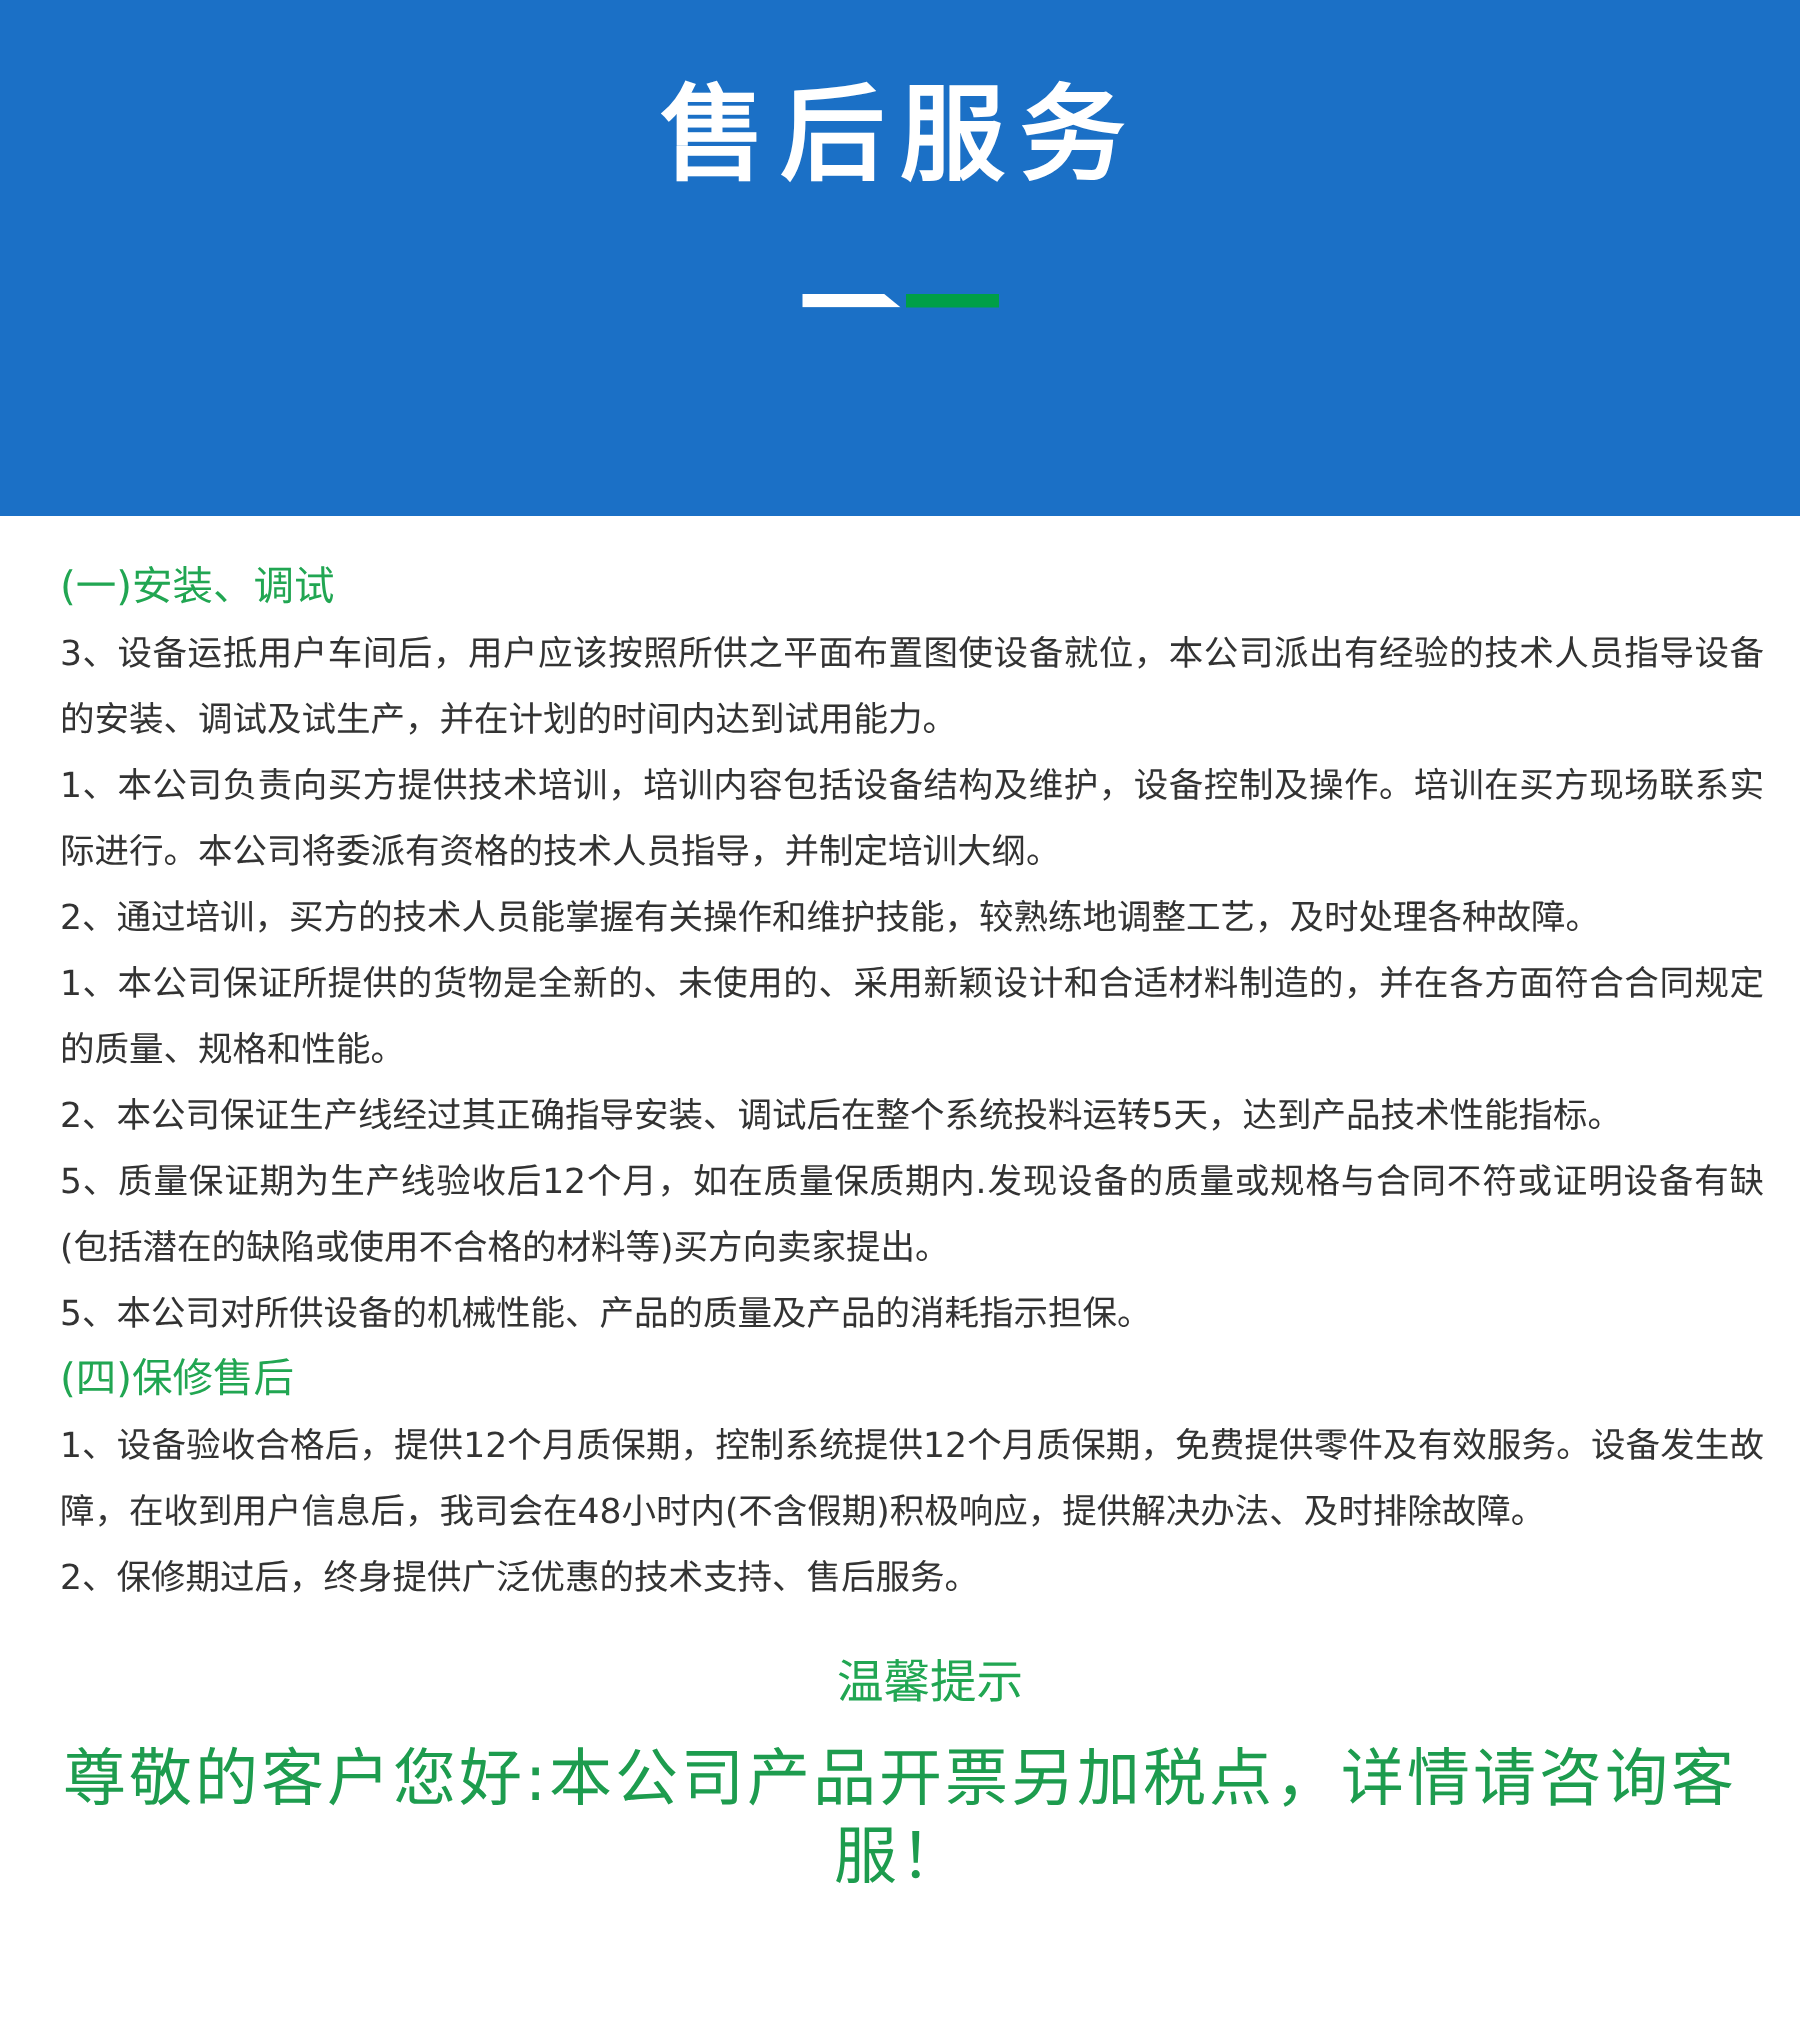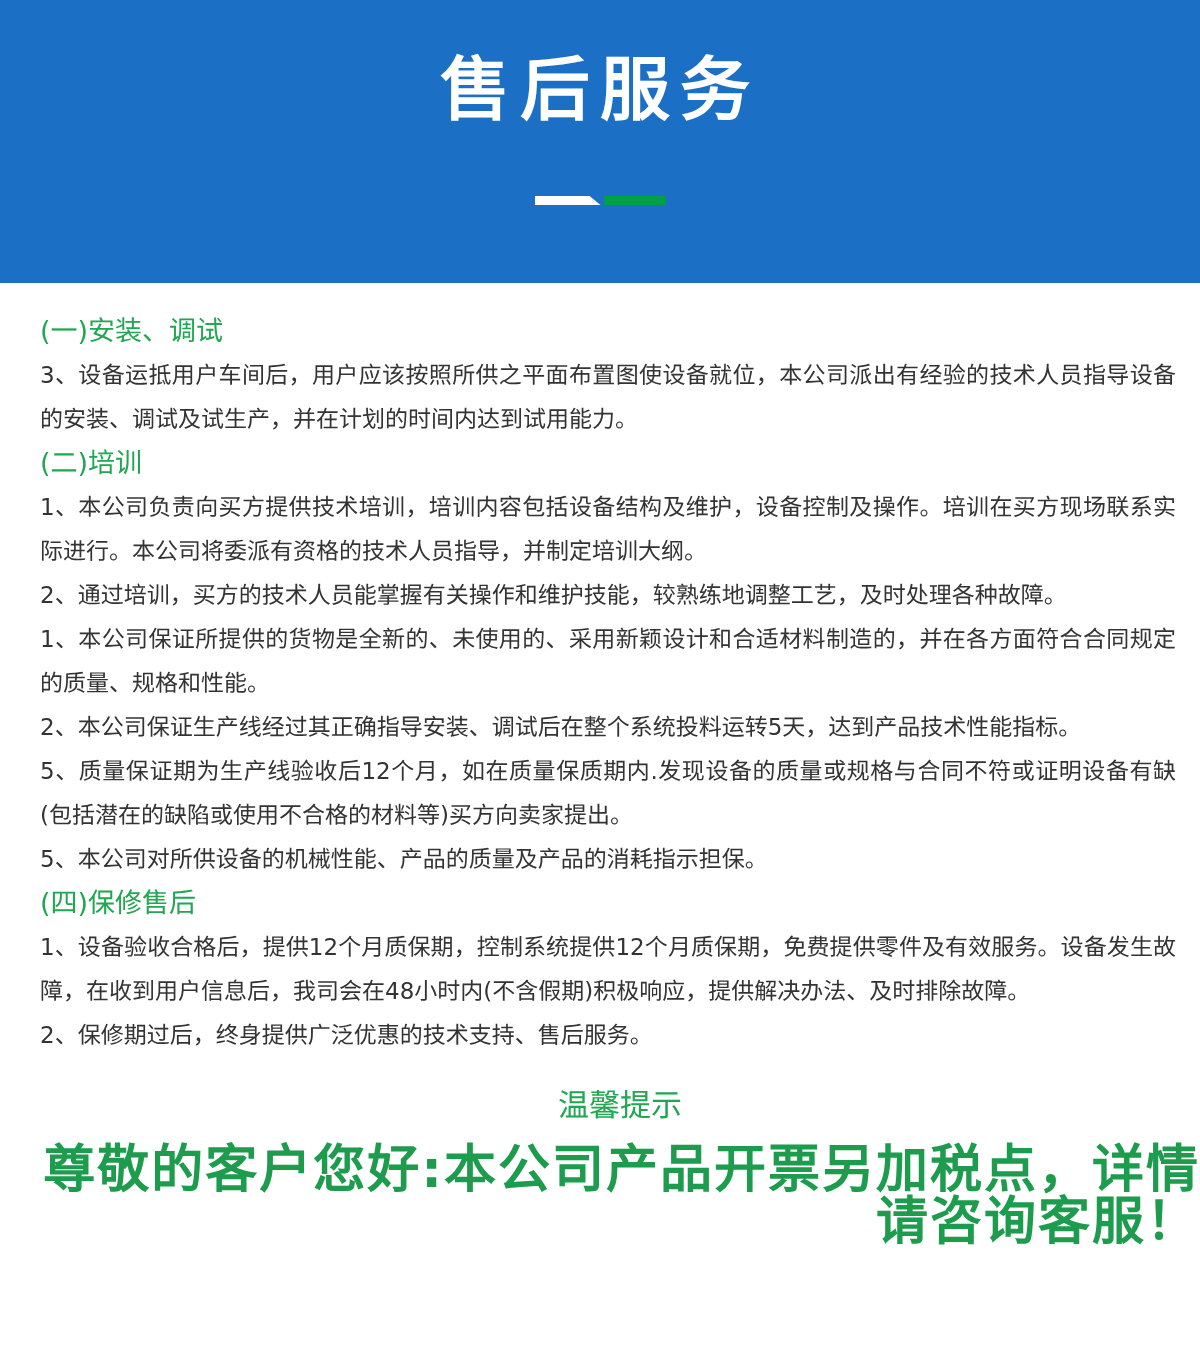--- a/index.html
+++ b/index.html
@@ -11,21 +11,21 @@
   }
   * { box-sizing: border-box; }
   html, body {
     margin: 0; padding: 0;
     width: 1200px; height: 1360px;
     background: #ffffff;
     font-family: "DejaVu Sans", "Liberation Sans", sans-serif;
     overflow: hidden;
   }
   .banner {
-    height: 283px;
+    height: 344px;
     background: var(--banner-bg);
     position: relative;
   }
   .banner-title {
     padding-top: 52px;
     text-align: center;
     color: #ffffff;
     font-size: 70px;
     font-weight: 700;
     letter-spacing: 10px;
@@ -69,43 +69,42 @@
     margin-top: 26px;
     text-align: center;
     color: var(--heading-green);
     font-size: 31px;
     line-height: 44px;
     font-weight: 400;
     padding-left: 40px;
   }
   .footer-notice {
     margin-top: 16px;
-    text-align: right;
+    text-align: center;
     color: var(--notice-green);
-    font-size: 52px;
+    font-size: 42px;
     line-height: 52px;
-    font-weight: 700;
+    font-weight: 400;
     letter-spacing: 2px;
   }
 </style>
 </head>
 <body>
 
 <div class="banner">
   <div class="banner-title">售后服务</div>
   <div class="title-divider">
     <div class="divider-white"></div>
     <div class="divider-green"></div>
   </div>
 </div>
 
 <div class="content">
     <div class="section-heading">(一)安装、调试</div>
     <p class="para">3、设备运抵用户车间后，用户应该按照所供之平面布置图使设备就位，本公司派出有经验的技术人员指导设备的安装、调试及试生产，并在计划的时间内达到试用能力。</p>
-    <div class="section-heading">(二)培训</div>
     <p class="para">1、本公司负责向买方提供技术培训，培训内容包括设备结构及维护，设备控制及操作。培训在买方现场联系实际进行。本公司将委派有资格的技术人员指导，并制定培训大纲。</p>
     <p class="para">2、通过培训，买方的技术人员能掌握有关操作和维护技能，较熟练地调整工艺，及时处理各种故障。</p>
     <p class="para">1、本公司保证所提供的货物是全新的、未使用的、采用新颖设计和合适材料制造的，并在各方面符合合同规定的质量、规格和性能。</p>
     <p class="para">2、本公司保证生产线经过其正确指导安装、调试后在整个系统投料运转5天，达到产品技术性能指标。</p>
     <p class="para">5、质量保证期为生产线验收后12个月，如在质量保质期内.发现设备的质量或规格与合同不符或证明设备有缺(包括潜在的缺陷或使用不合格的材料等)买方向卖家提出。</p>
     <p class="para">5、本公司对所供设备的机械性能、产品的质量及产品的消耗指示担保。</p>
     <div class="section-heading">(四)保修售后</div>
     <p class="para">1、设备验收合格后，提供12个月质保期，控制系统提供12个月质保期，免费提供零件及有效服务。设备发生故障，在收到用户信息后，我司会在48小时内(不含假期)积极响应，提供解决办法、及时排除故障。</p>
     <p class="para">2、保修期过后，终身提供广泛优惠的技术支持、售后服务。</p>
   </div>

